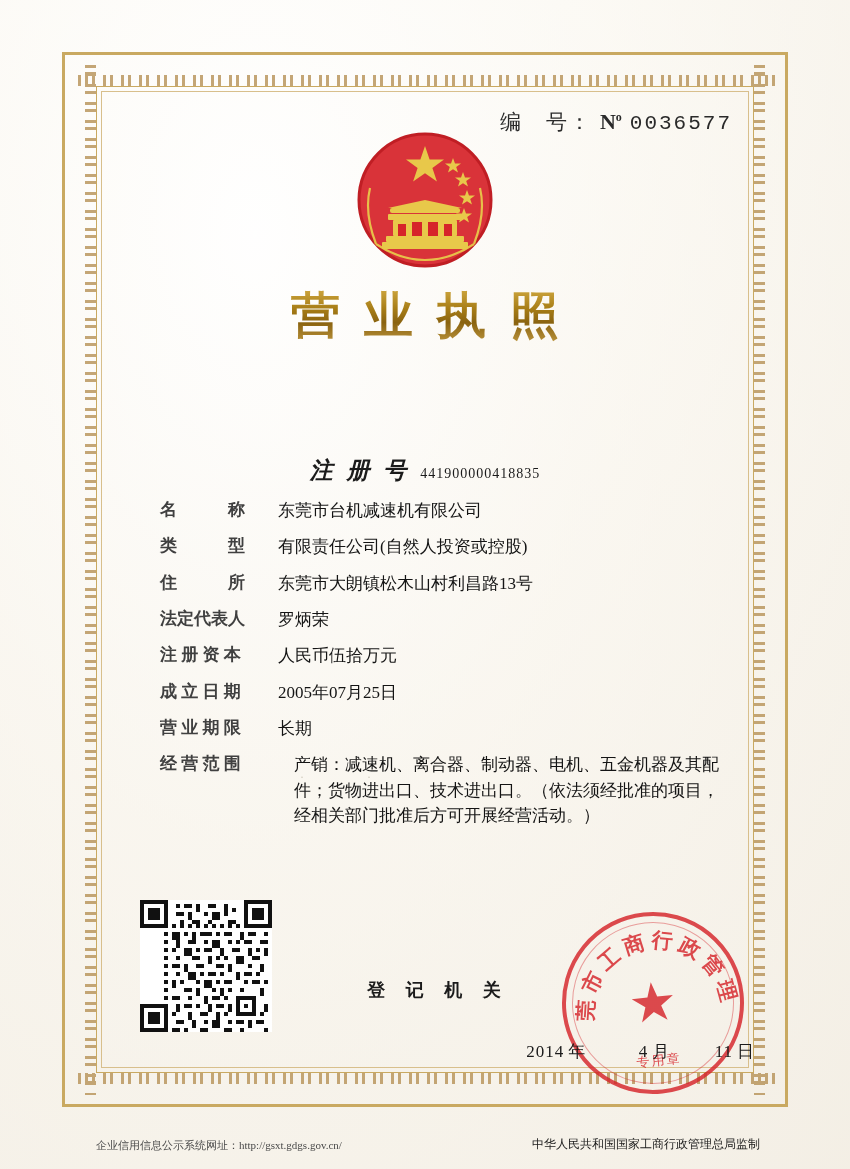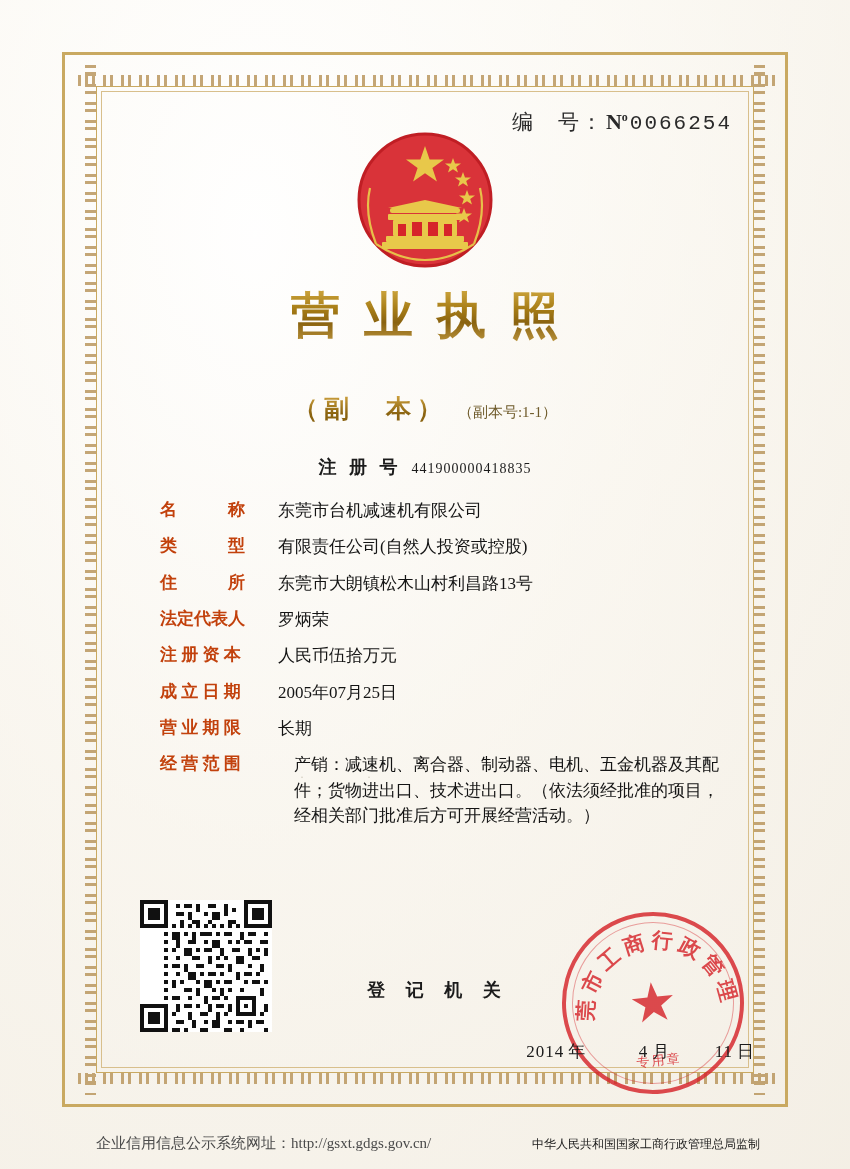--- a/index.html
+++ b/index.html
@@ -50,21 +50,21 @@
   .frame-inner2 {
     position: absolute;
     left: 101px; top: 91px; right: 101px; bottom: 101px;
     border: 1px solid #d8bf8c;
   }
 
   
   .serial-row {
     position: absolute;
     right: 118px; top: 108px;
-    display: flex; align-items: baseline; gap: 2px;
+    display: flex; align-items: baseline; gap: 8px;
     color: #2a2a2a;
   }
   .serial-label { font-size: 21px; letter-spacing: 2px; }
   .serial-no {
     font-size: 22px; font-weight: 700;
     font-family: "Liberation Serif", serif;
   }
   .serial-no sup { font-size: 12px; vertical-align: super; }
   .serial-value {
     font-size: 21px; letter-spacing: 2px;
@@ -110,39 +110,39 @@
   .subtitle-sub {
     font-size: 15px; color: #6e5a2a; margin-left: 10px;
     letter-spacing: 0px;
   }
 
   
   .reg-row {
     position: absolute; left: 0; right: 0; top: 455px;
     text-align: center; color: #1b1b1b;
   }
-  .reg-label { font-size: 18px; letter-spacing: 4px; font-weight: 700; }
+  .reg-label { font-size: 23px; letter-spacing: 4px; font-weight: 700; font-style: italic; }
   .reg-value { font-size: 14px; letter-spacing: 1px; margin-left: 10px; }
 
   
   .fields {
     position: absolute;
     left: 160px; top: 498px; right: 120px;
   }
   .field-row {
     display: flex;
     align-items: flex-start;
     margin-bottom: 10px;
   }
   .field-label {
     width: 118px;
     flex: 0 0 118px;
     font-size: 17px;
     font-weight: 700;
-    color: #c2410c;
+    color: #404040;
     display: flex;
     justify-content: space-between;
     letter-spacing: 0;
   }
   .field-label.tight { letter-spacing: 0; justify-content: flex-start; }
   .field-value {
     font-size: 17px;
     color: #141414;
     line-height: 1.55;
     max-width: 430px;
@@ -203,21 +203,21 @@
     position: absolute;
     left: 0; right: 0; bottom: 20px;
     text-align: center;
     font-size: 13px; color: #d6242a; letter-spacing: 2px;
   }
 
   
   .footer-left {
     position: absolute;
     left: 96px; bottom: 16px;
-    font-size: 15px; color: #4a4a4a;
+    font-size: 11px; color: #4a4a4a;
   }
   .footer-right {
     position: absolute;
     right: 90px; bottom: 16px;
     font-size: 12px; color: #1b1b1b;
   }
   .faint-marks {
     position: absolute;
     left: 300px; top: 770px;
     font-size: 12px; color: #cfcabd;
@@ -231,21 +231,21 @@
   <div id="paper-tint"></div>
 
   <div class="frame-outer"></div>
   <div class="frame-greek"></div>
   <div class="frame-inner"></div>
   <div class="frame-inner2"></div>
 
   <div class="serial-row">
     <span class="serial-label">编　号：</span>
     <span class="serial-no">N<sup>o</sup></span>
-    <span class="serial-value">0066254</span>
+    <span class="serial-value">0036577</span>
   </div>
 
   <div class="emblem-wrap">
     <svg viewBox="0 0 170 170" width="170" height="170">
       <defs>
         <radialGradient id="gshine" cx="50%" cy="40%" r="60%">
           <stop offset="0%" stop-color="#f2e08a"></stop>
           <stop offset="100%" stop-color="#d9b84a"></stop>
         </radialGradient>
       </defs>
@@ -279,23 +279,20 @@
       <g stroke="#e8c84a" stroke-width="2.2" fill="none" opacity="0.95">
         <path d="M30 70 Q24 95 36 126"></path>
         <path d="M140 70 Q146 95 134 126"></path>
         <path d="M36 126 Q60 142 85 142 Q110 142 134 126"></path>
       </g>
     </svg>
   </div>
 
   <div class="doc-title">营业执照</div>
 
-  <div class="subtitle-row">
-    <span class="subtitle-main">（副　本）</span><span class="subtitle-sub">（副本号:1-1）</span>
-  </div>
 
   <div class="reg-row">
     <span class="reg-label">注 册 号</span><span class="reg-value">441900000418835</span>
   </div>
 
   <div class="fields">
     <div class="field-row">
       <div class="field-label">名　　　称</div>
       <div class="field-value">东莞市台机减速机有限公司</div>
     </div>

